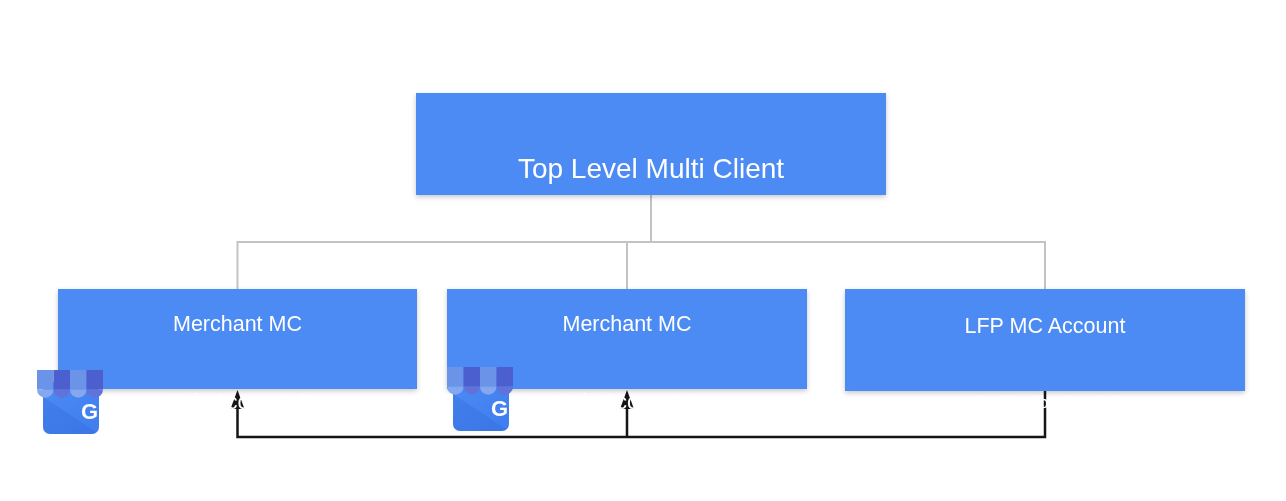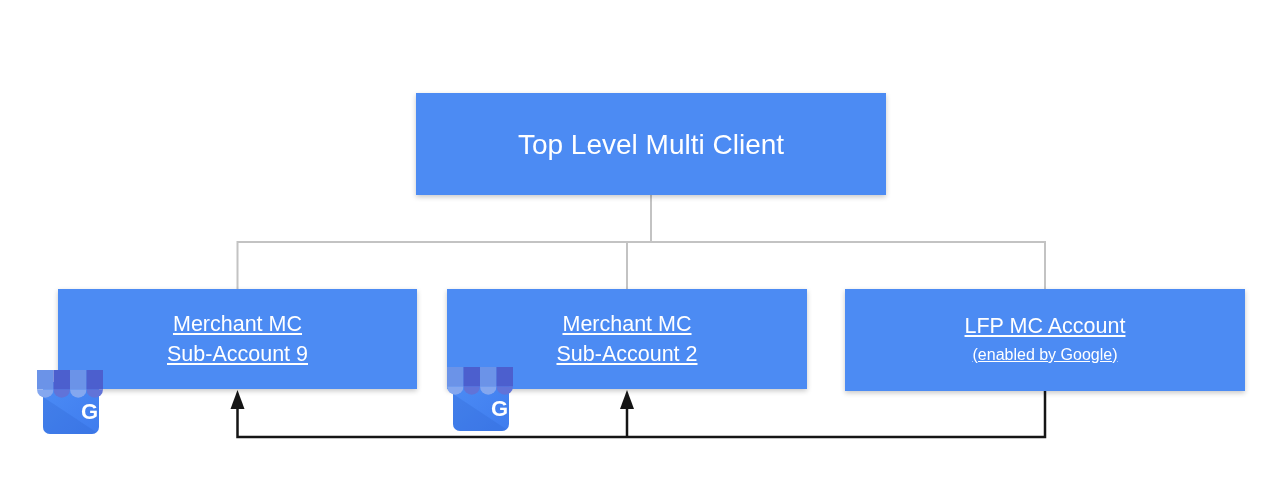--- a/index.html
+++ b/index.html
@@ -17,27 +17,27 @@
     position:absolute;
     background:#4c8bf3;
     color:#ffffff;
     display:flex;
     flex-direction:column;
     align-items:center;
     justify-content:center;
     text-align:center;
     box-shadow:0 2px 5px rgba(0,0,0,0.22);
   }
-  .node span{display:block;white-space:nowrap;}
+  .node span{display:block;white-space:nowrap;margin-top:48px;}
   .root-node{
     left:416px;top:93px;width:470px;height:102px;
     font-size:28px;line-height:41px;
   }
   .child-node{
-    font-size:21.5px;line-height:30px;text-decoration:underline;
+    font-size:21.5px;line-height:30px;
   }
   .child-1{left:58px;top:289px;width:359px;height:100px;}
   .child-2{left:447px;top:289px;width:360px;height:100px;}
   .child-3{left:845px;top:289px;width:400px;height:102px;}
   .line-small{font-size:16px;line-height:28px;}
   .gmb-icon{
     position:absolute;width:66px;height:64px;
   }
   .gmb-1{left:37px;top:370px;}
   .gmb-2{left:447px;top:367px;}

